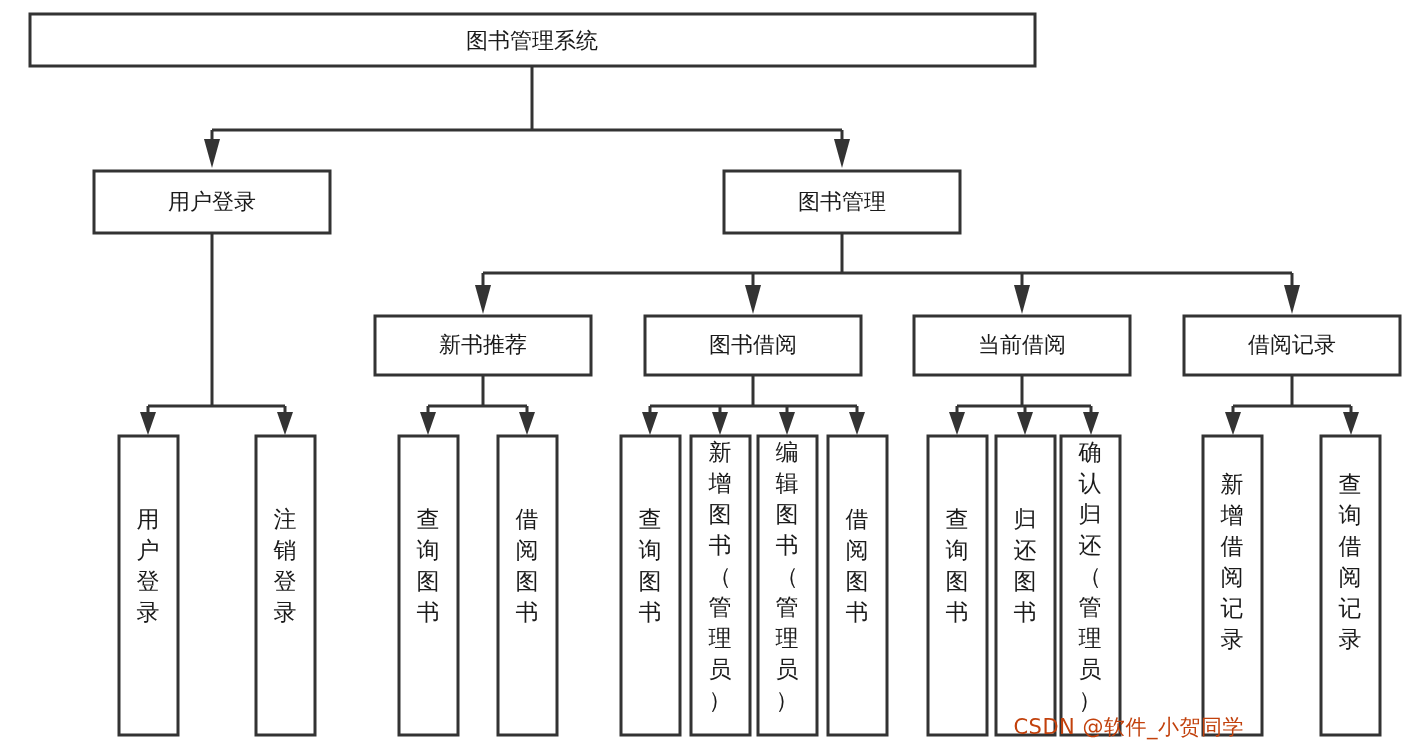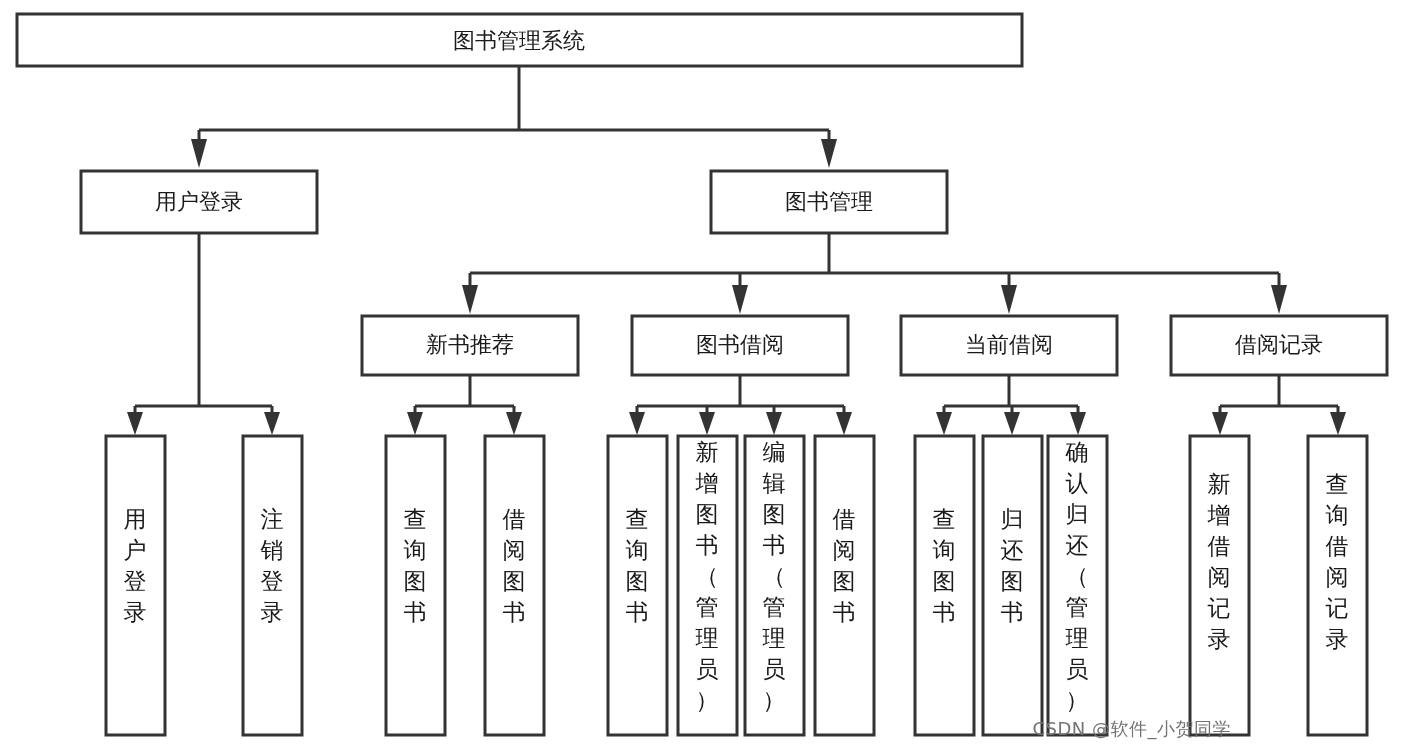--- a/index.html
+++ b/index.html
@@ -9,21 +9,21 @@
   }
   body {
     width: 1405px;
     height: 747px;
     font-family: "DejaVu Sans", "Liberation Sans", sans-serif;
     overflow: hidden;
     position: relative;
   }
   #diagram-root {
     position: absolute;
-    left: 0;
+    left: 13px;
     top: 0;
     width: 1239px;
     height: 747px;
   }
   svg.flow {
     display: block;
     width: 1405px;
     height: 747px;
   }
   .node-rect {
@@ -51,22 +51,22 @@
   }
   .arrow-head {
     fill: #333333;
     stroke: none;
   }
   .watermark {
     position: absolute;
     right: 8px;
     bottom: 6px;
     font-family: "DejaVu Sans", "Liberation Sans", sans-serif;
-    font-size: 18px;
-    color: #737373;
+    font-size: 21px;
+    color: #c2410c;
     letter-spacing: 0.5px;
     white-space: nowrap;
     pointer-events: none;
   }
 </style>
 </head>
 <body>
 
 <div id="diagram-root">
   <svg class="flow" viewBox="0 0 1405 747" xmlns="http://www.w3.org/2000/svg">

